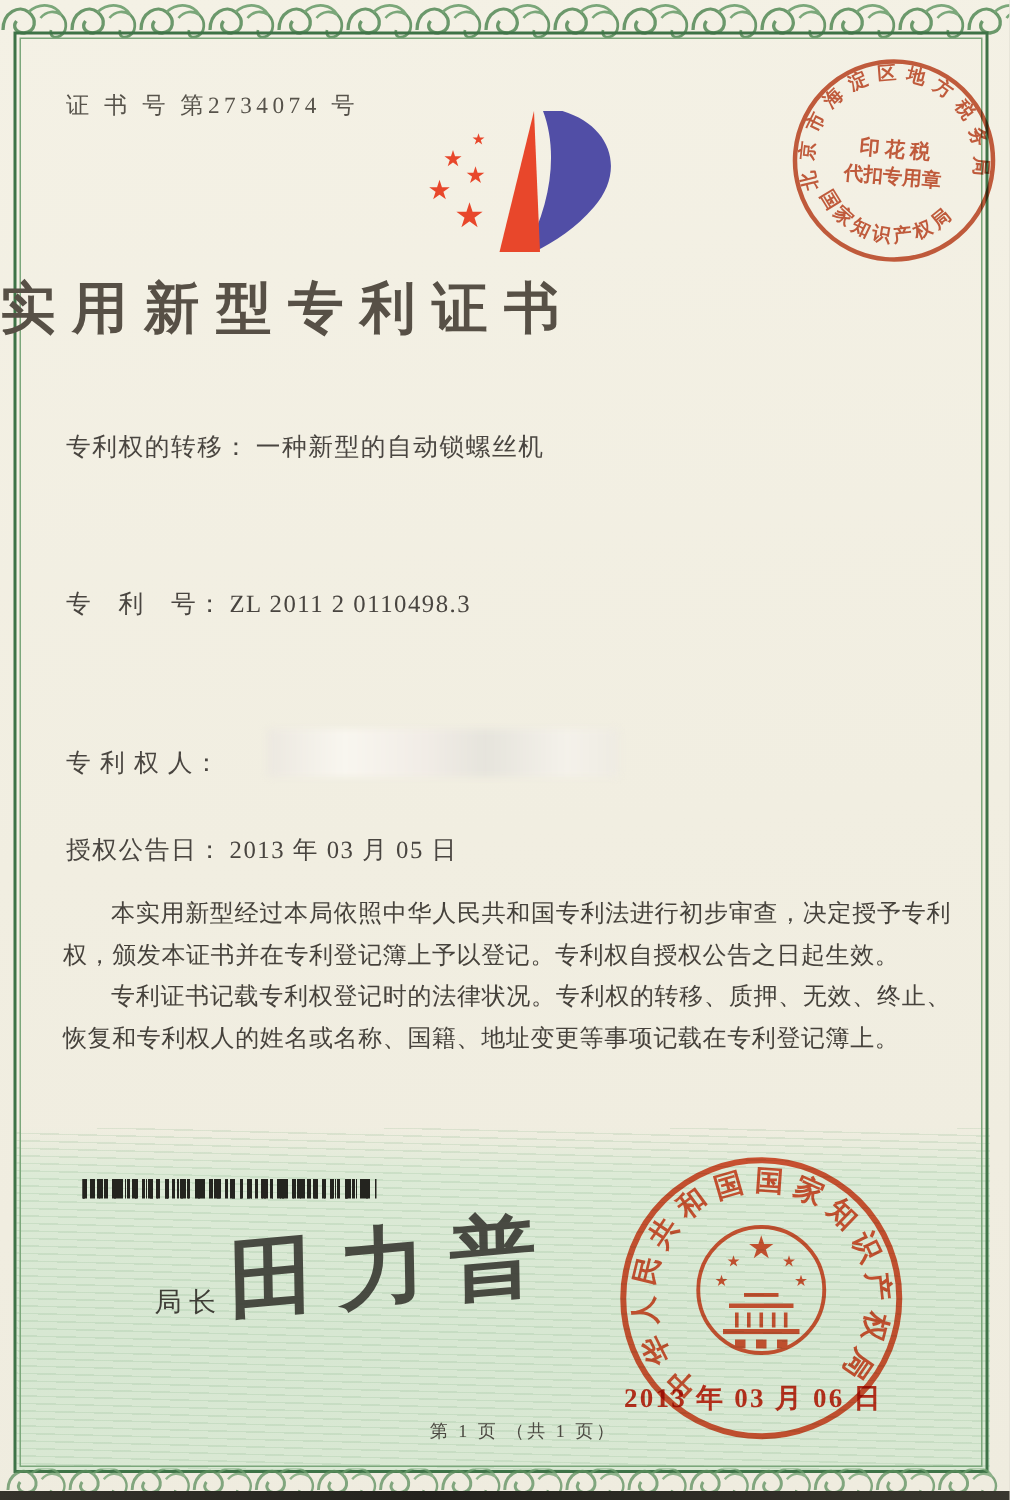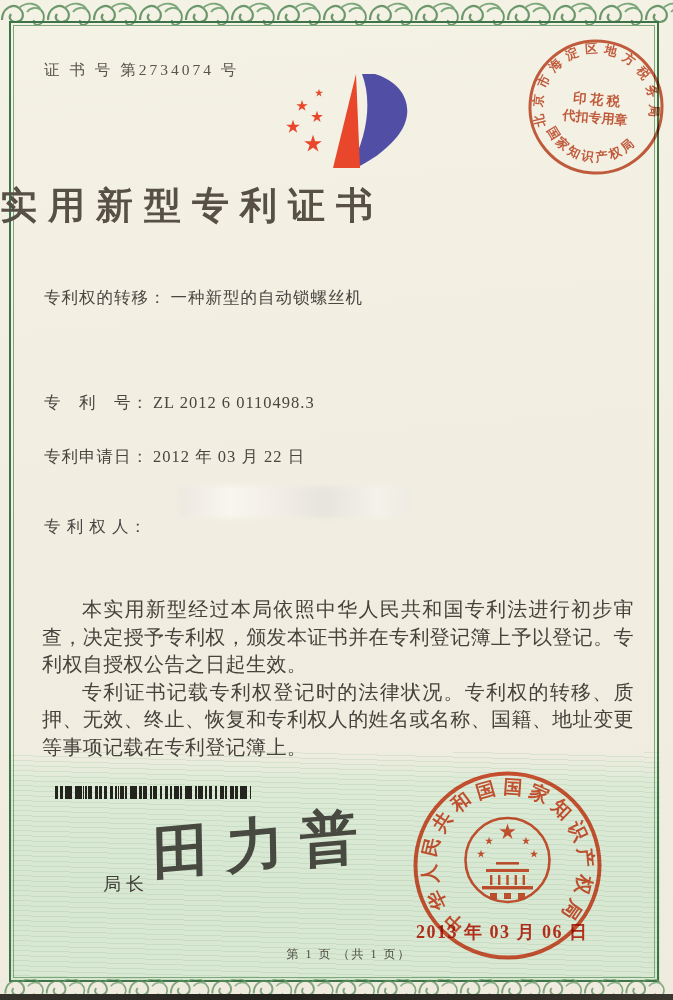--- a/index.html
+++ b/index.html
@@ -24,41 +24,41 @@
     letter-spacing:3px; color:#57534b;}
   .tax-stamp{position:absolute; left:521px; top:32px; transform:rotate(5deg);
     opacity:.88; mix-blend-mode:multiply;}
   .logo{position:absolute; left:256px; top:70px;}
   .title{position:absolute; left:0; top:181px; width:100%; text-align:left;
     font-size:37px; font-weight:600; letter-spacing:11px; color:#575046;}
   
   .field{position:absolute; left:44px; font-size:16.5px; color:#494540;
     letter-spacing:1px; white-space:nowrap;}
   .f0{top:287px;} .f1{top:342px;} .f2{top:392px;} .f3{top:446px;}
-  .f4{top:516px;text-align:center;} .f5{top:556px;}
+  .f4{top:498px;text-align:center;} .f5{top:556px;}
   .field .val{margin-left:4px;}
   .redaction{position:absolute; left:178px; top:486px; width:235px; height:32px;
     background:linear-gradient(90deg,#ece8e0 0%,#f8f6ef 22%,#f1ece6 45%,#e6e4dc 62%,#f4f1ea 85%,#eeebe2 100%);
     filter:blur(2.5px); border-radius:3px;}
   
   .paras{position:absolute; left:42px; top:596px; width:592px;}
-  .paras p{margin:0; text-indent:2em; font-size:20px; line-height:27.5px;
+  .paras p{margin:0; text-indent:2em; font-size:16px; line-height:27.5px;
     color:#46423c; text-align:justify; letter-spacing:.4px;font-family:Liberation Serif, serif;}
   
   .green-band{position:absolute; left:11px; top:752px; width:649px; height:229px;
     background:
       repeating-linear-gradient(1.5deg, rgba(110,165,115,.16) 0 1px, rgba(255,255,255,0) 1px 5px),
       linear-gradient(180deg, rgba(222,236,216,0) 0%, #dcead6 14%, #d7e7d2 60%, #d9e8d3 100%);}
   .barcode{position:absolute; left:55px; top:786px; width:196px; height:13px;
     background:
       repeating-linear-gradient(90deg,#24241f 0 2px,transparent 2px 5px),
       repeating-linear-gradient(90deg,#24241f 0 1px,transparent 1px 7px),
       repeating-linear-gradient(90deg,#24241f 0 3px,transparent 3px 11px);}
   .sig-label{position:absolute; left:103px; top:856px; font-size:18px;
-    letter-spacing:5px; color:#3f3e37;margin-top:16px;}
+    letter-spacing:5px; color:#3f3e37;}
   .sig-name{position:absolute; left:152px; top:806px; font-size:58px;
     font-weight:700; letter-spacing:16px; color:#35352e;
     transform:rotate(-5deg) skewX(-4deg); opacity:.88;}
   .official-seal{position:absolute; left:410px; top:768px; opacity:.93;
     mix-blend-mode:multiply;}
   .seal-date{position:absolute; left:416px; top:920px; font-size:18px;
     font-weight:700; color:#d23320; letter-spacing:1.5px;
     mix-blend-mode:multiply;}
   .footer{position:absolute; left:0; top:946px; width:100%; text-align:center;
     font-size:12px; letter-spacing:2px; color:#4c4a42;}
@@ -132,29 +132,29 @@
       <use href="#star" transform="translate(57,74) scale(0.92)"></use>
     </g>
   </svg>
 
   <div class="title">实用新型专利证书</div>
 
   <div class="field f0">
     <span class="lab">专利权的转移：</span><span class="val">一种新型的自动锁螺丝机</span>
   </div>
   <div class="field f2">
-    <span class="lab">专　利　号：</span><span class="val">ZL 2012 6 0110498.3</span>
-  </div>
-  <div class="field f3">
-    <span class="lab">专利申请日：</span><span class="val">2012 年 03 月 22 日</span>
+    <span class="lab">专　利　号：</span><span class="val">ZL 2011 2 0110498.3</span>
   </div>
   <div class="field f4">
     <span class="lab">专 利 权 人：</span><span class="val"></span>
   </div>
   <div class="redaction"></div>
+  <div class="field f5">
+    <span class="lab">授权公告日：</span><span class="val">2013 年 03 月 05 日</span>
+  </div>
 
   <div class="paras">
     <p>本实用新型经过本局依照中华人民共和国专利法进行初步审查，决定授予专利权，颁发本证书并在专利登记簿上予以登记。专利权自授权公告之日起生效。</p>
     <p>专利证书记载专利权登记时的法律状况。专利权的转移、质押、无效、终止、恢复和专利权人的姓名或名称、国籍、地址变更等事项记载在专利登记簿上。</p>
   </div>
 
   <div class="barcode"></div>
 
   <div class="sig-label">局长</div>
   <div class="sig-name">田力普</div>

